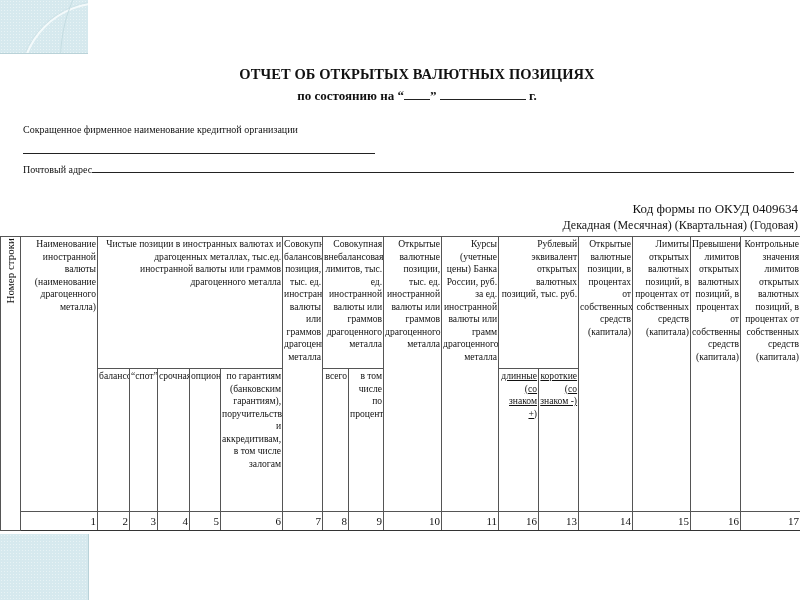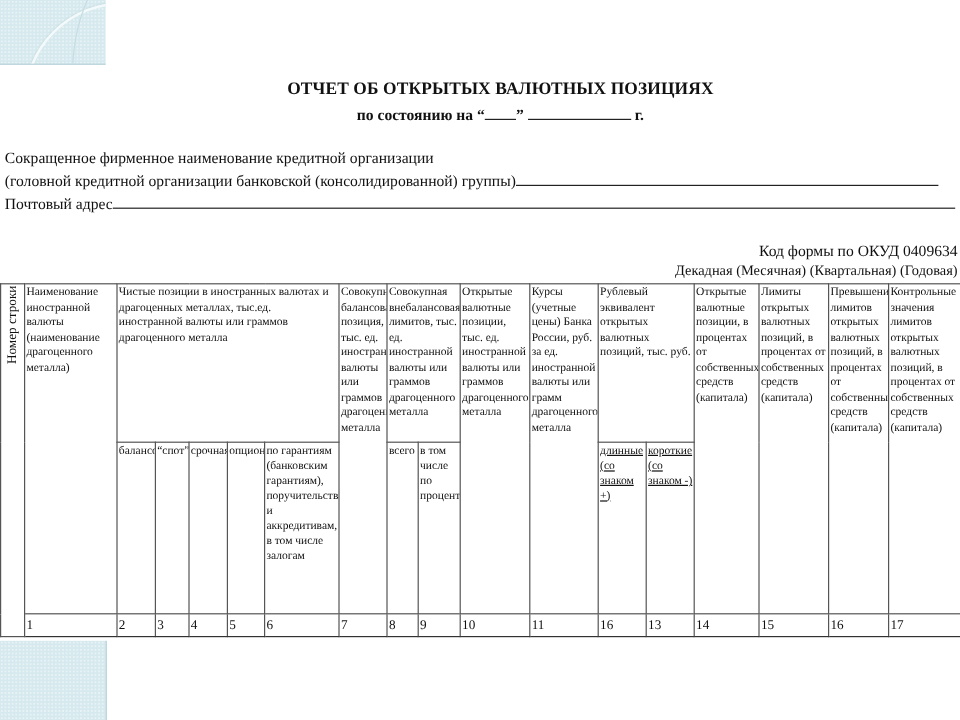--- a/index.html
+++ b/index.html
@@ -9,26 +9,26 @@
         background-image:radial-gradient(#e8f3f5 1px, transparent 1px);background-size:3px 3px;}
   .deco-top{top:0;height:53px;border-bottom:1px solid #b9d2d8;overflow:hidden;}
   .deco-top .arc{position:absolute;left:20px;top:2px;width:160px;height:160px;border-radius:50%;
         border:2px solid #f4fafb;box-shadow:0 0 2px #b8d2d8;}
   .deco-top .arc2{position:absolute;left:60px;top:-40px;width:120px;height:200px;border-radius:50%;
         border:1px solid #c5dde2;}
   .deco-bottom{top:534px;height:66px;border-right:1px solid #b9d2d8;}
   .title{position:absolute;left:0;width:800px;text-align:center;font-weight:bold;padding-left:17px;}
   .t1{top:66px;font-size:14.5px;letter-spacing:0.1px;}
   .t2{top:88px;font-size:13px;}
-  .line{position:absolute;font-size:13px;white-space:nowrap;}
+  .line{position:absolute;font-size:10px;white-space:nowrap;margin-left:19px;}
   .fill{display:inline-block;border-bottom:1px solid #222;vertical-align:baseline;height:10px;}
   .okud{position:absolute;right:2px;top:201px;font-size:13px;margin-left:31px;}
   .period{position:absolute;right:2px;top:218px;font-size:12px;}
   table.form{position:absolute;left:0;top:236px;width:800px;border-collapse:collapse;table-layout:fixed;font-size:9.6px;line-height:12.5px;}
-  table.form td{border:1px solid #555;text-align:left;vertical-align:top;padding:1px 1px;overflow:hidden;}
+  table.form td{border:1px solid #555;text-align:right;vertical-align:top;padding:1px 1px;overflow:hidden;}
   table.form tr.nums td{vertical-align:middle;font-size:11px;height:16px;border-bottom:1.5px solid #333;}
   .rot{writing-mode:vertical-rl;transform:rotate(180deg);font-size:11px;white-space:nowrap;margin:0 auto;}
   td.rotcell{vertical-align:bottom;padding-bottom:6px;}
   .just{text-align:left;text-decoration:underline;}
 </style>
 </head>
 <body>
 
 <div class="deco deco-top">
   <div class="arc"></div>
@@ -38,21 +38,21 @@
 
 <div class="title t1">ОТЧЕТ ОБ ОТКРЫТЫХ ВАЛЮТНЫХ ПОЗИЦИЯХ</div>
 <div class="title t2">
   <span>по состоянию на “</span><span class="fill" style="width:26px"></span><span>”</span>
   <span class="fill" style="width:86px"></span>
   <span>г.</span>
 </div>
 
 <div class="line" style="left:4px;top:124px;">Сокращенное фирменное наименование кредитной организации</div>
 <div class="line" style="left:4px;top:143px;">
-  <span>(головной кредитной организации банковской (консолидированной) группы)</span><span class="fill" style="width:352px"></span>
+  <span class="fill" style="width:352px"></span>
 </div>
 <div class="line" style="left:4px;top:162px;text-align:right;">
   <span>Почтовый адрес</span><span class="fill" style="width:702px"></span>
 </div>
 
 <div class="okud">Код формы по ОКУД 0409634</div>
 <div class="period">Декадная (Месячная) (Квартальная) (Годовая)</div>
 
 <table class="form">
   <colgroup>

